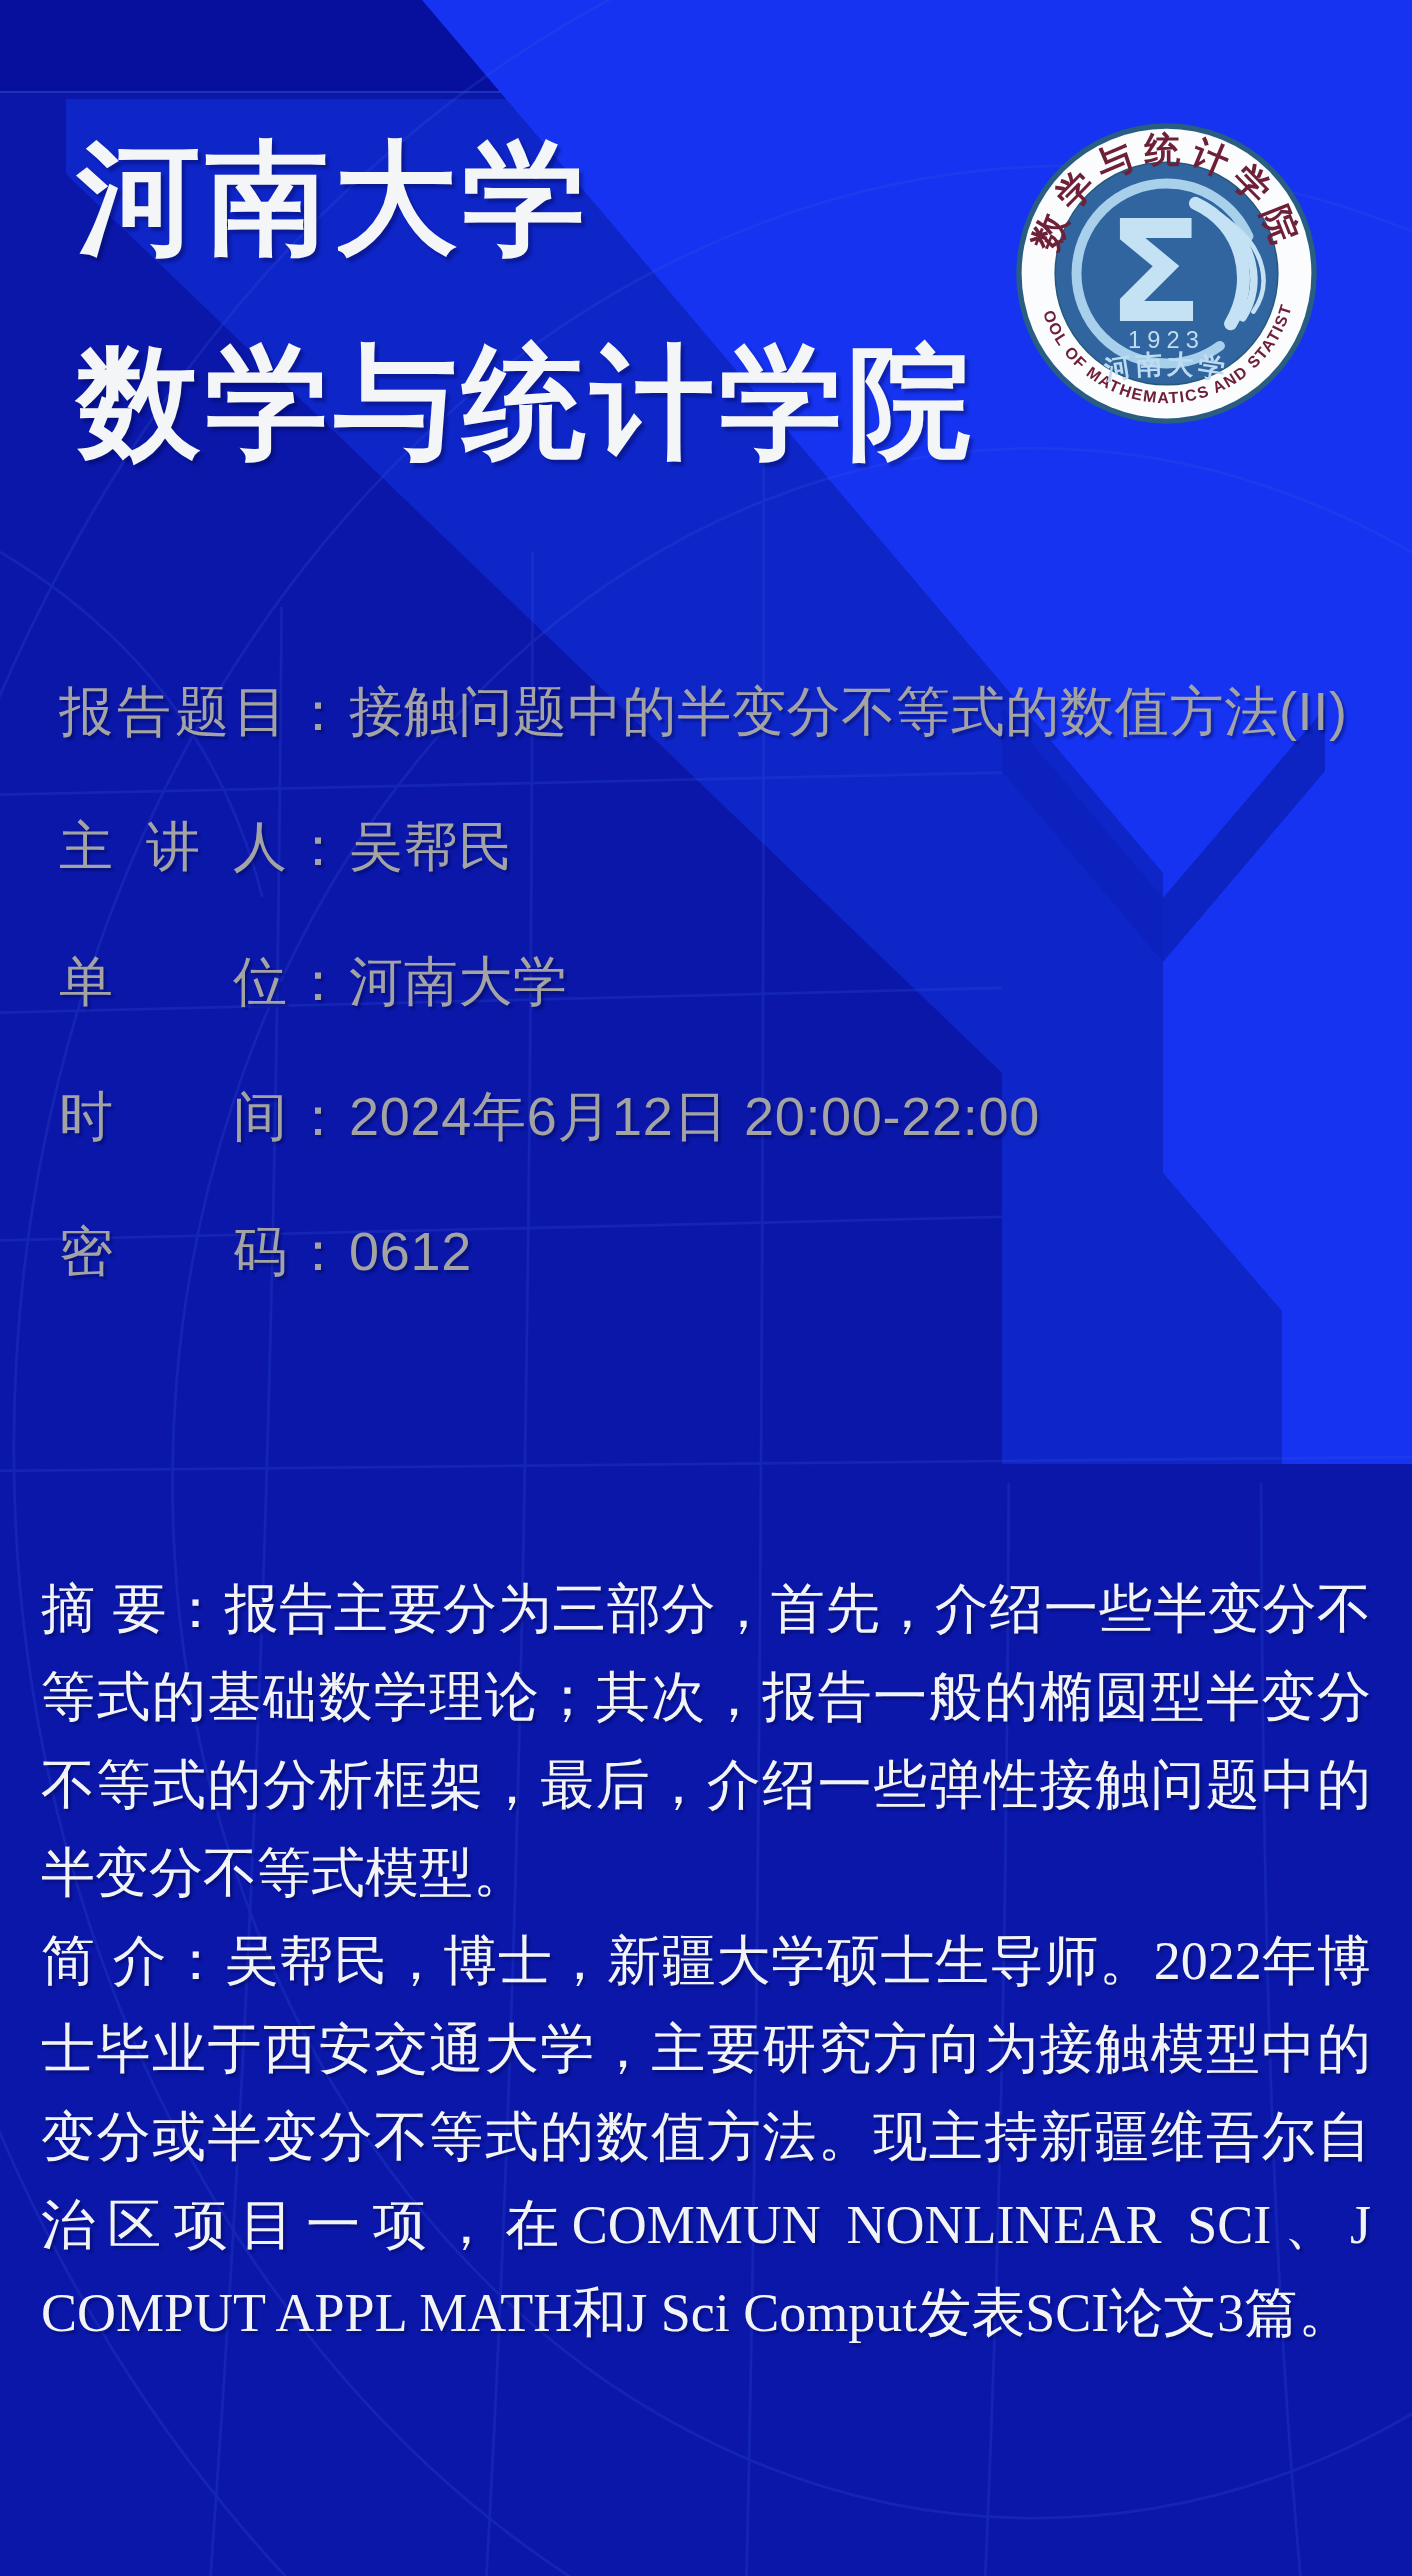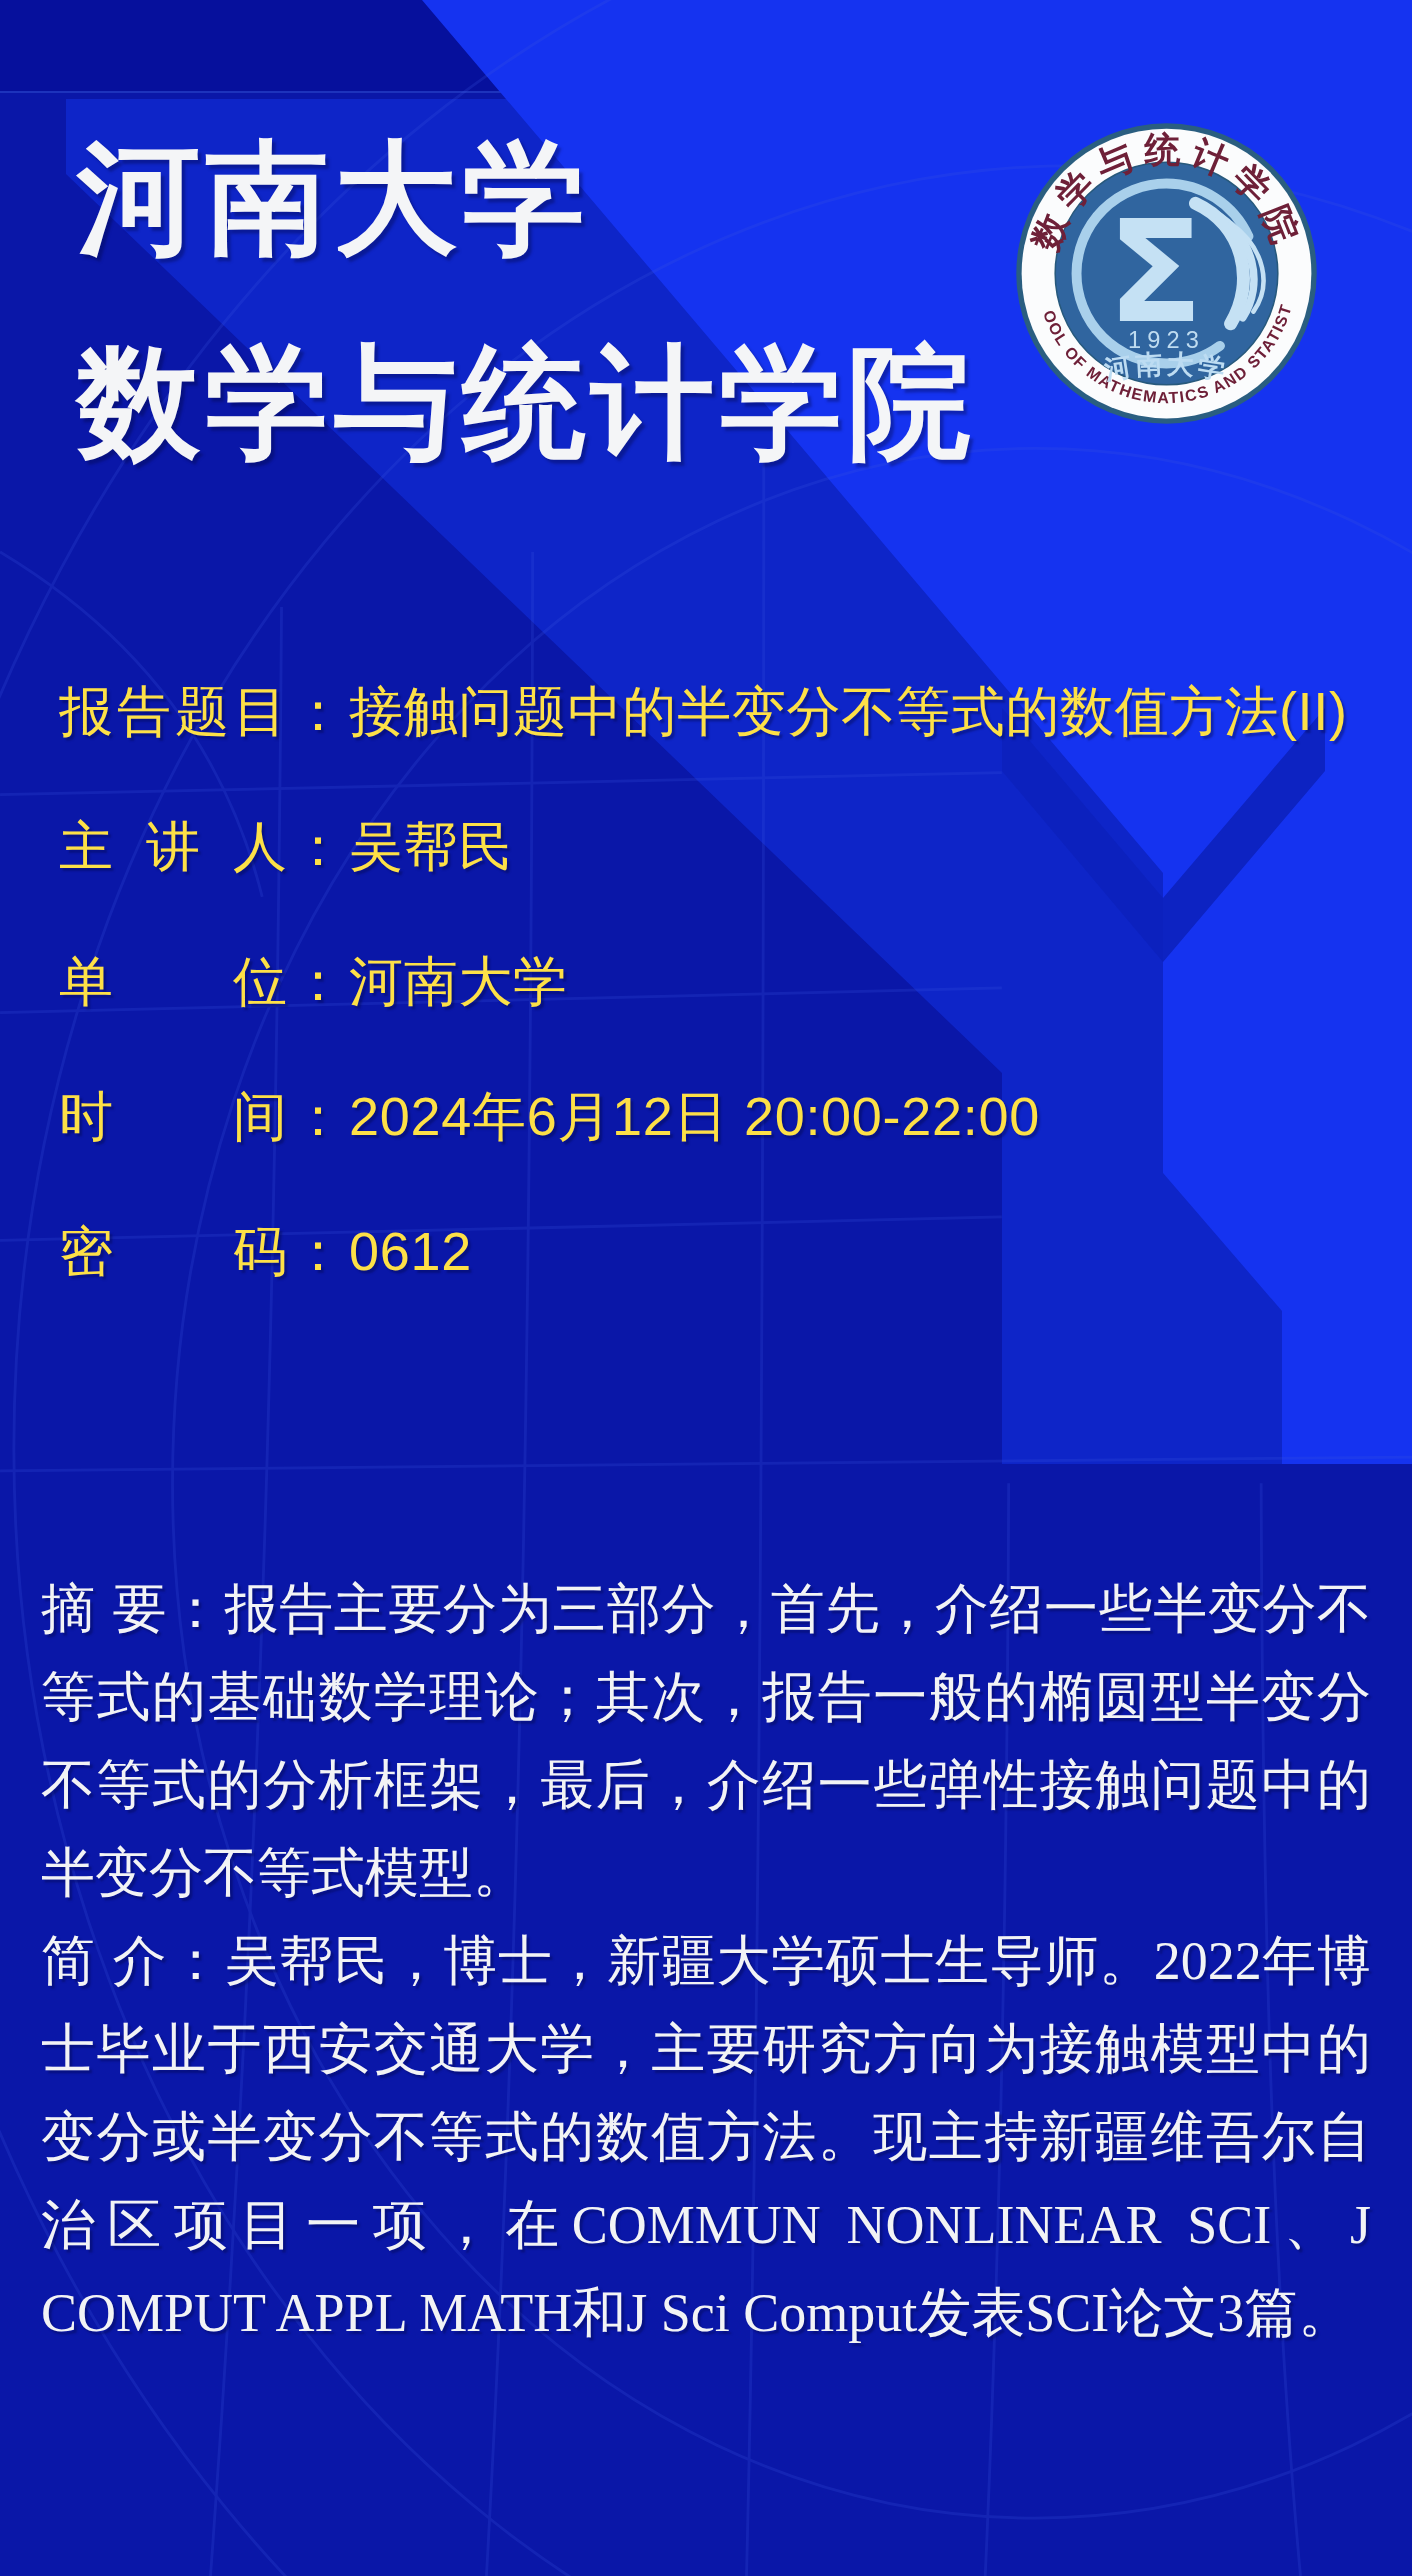--- a/index.html
+++ b/index.html
@@ -37,21 +37,21 @@
   .title{
     position:absolute;left:77px;top:97px;
     font-size:123px;line-height:204px;letter-spacing:5.5px;
     font-weight:bold;color:#F4F5F7;white-space:nowrap;
     text-shadow:3.4px 4.1px 2.8px rgba(2,6,60,0.35);
   }
   .title span{display:block;}
   
   .info{
     position:absolute;left:59px;top:644px;width:1331px;
-    color:#fde047;font-size:54px;
+    color:#a3a3a3;font-size:54px;
     text-shadow:2.8px 3.4px 2.1px rgba(2,6,60,0.35);
   }
   .info-row{height:135px;line-height:135px;white-space:nowrap;}
   .info-label{display:inline-block;width:232px;vertical-align:top;}
   .ls-4ch{letter-spacing:4.1px;}
   .ls-3ch{letter-spacing:33px;}
   .ls-2ch{letter-spacing:120px;}
   .ls-mix{letter-spacing:0;word-spacing:40px;}
   .info-colon{display:inline-block;width:58px;}
   .info-value{letter-spacing:0.7px;}

